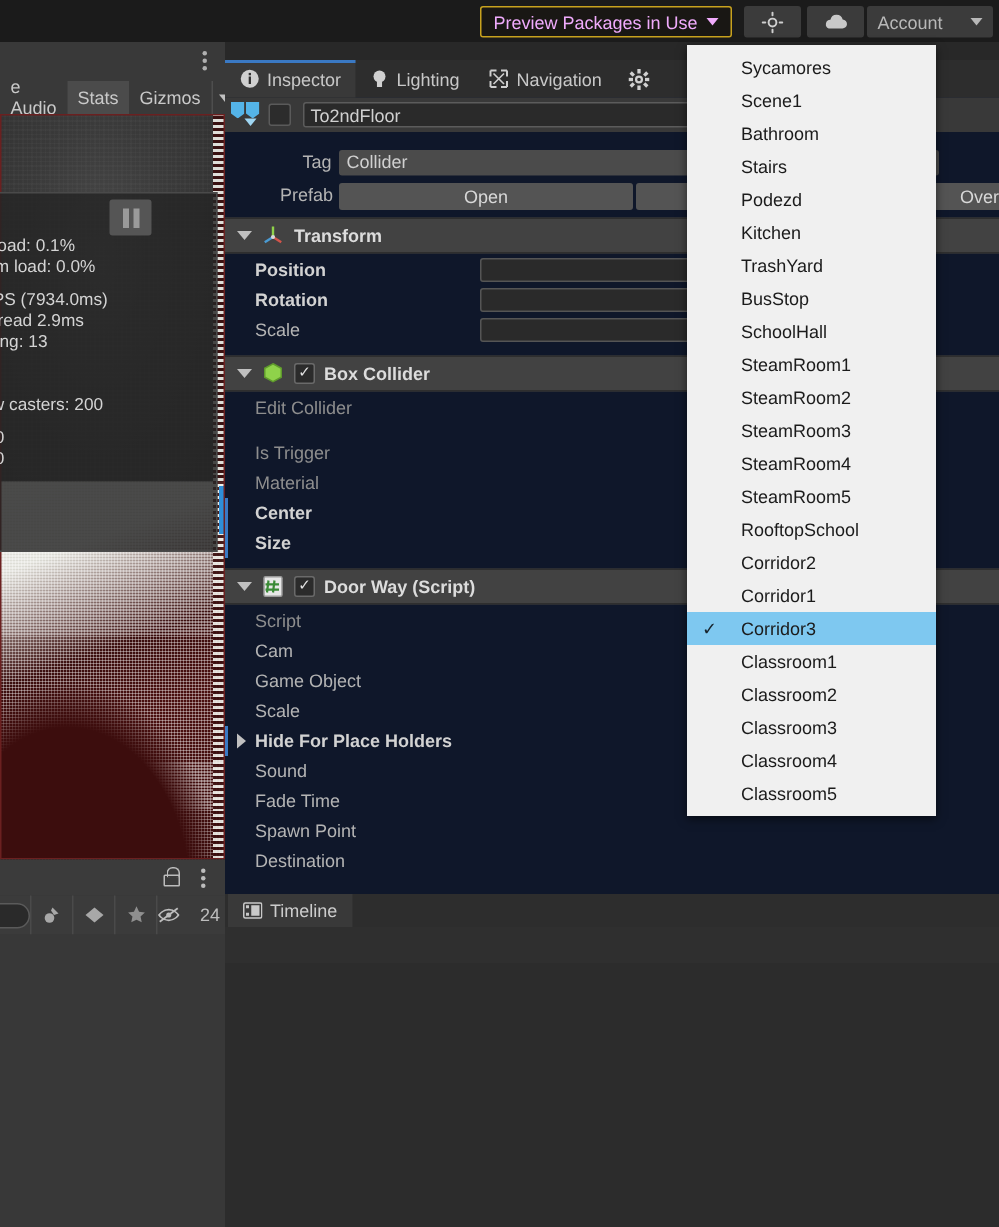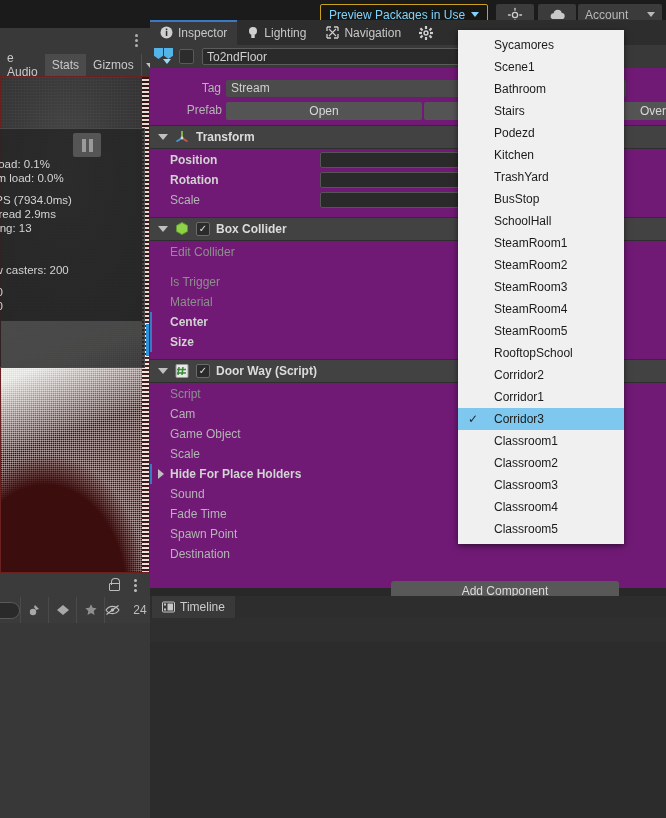--- a/index.html
+++ b/index.html
@@ -2,21 +2,21 @@
 <html><head>
 <meta charset="utf-8">
 <style>
   html,body{margin:0;padding:0;background:#282828;}
   body{width:666px;height:818px;overflow:hidden;font-family:"Liberation Sans","DejaVu Sans",sans-serif;font-size:12px;color:#c4c4c4;position:relative;}
   #root{position:absolute;inset:0;}
 
   
   .topbar{position:absolute;left:0;top:0;width:666px;height:28px;background:#1b1b1b;}
   .pkg-btn{position:absolute;left:320px;top:4px;height:21px;border:1px solid #c8a21e;border-radius:2px;
-    background:#191714;color:#7dd3fc;font-size:12px;display:flex;align-items:center;padding:0 8px;box-sizing:border-box;cursor:pointer;}
+    background:#191714;color:#f0abfc;font-size:12px;display:flex;align-items:center;padding:0 8px;box-sizing:border-box;cursor:pointer;}
   .pkg-btn .cap{margin-right:6px;}
   .caret{width:0;height:0;border-left:4px solid transparent;border-right:4px solid transparent;border-top:5px solid currentColor;}
   .tb-icon{position:absolute;top:4px;height:21px;width:38px;background:#3b3b3b;border-radius:2px;display:flex;align-items:center;justify-content:center;cursor:pointer;}
   #light-btn{left:496px;}
   #cloud-btn{left:538px;}
   .acct{position:absolute;left:578px;top:4px;height:21px;width:84px;background:#3b3b3b;border-radius:2px;
     display:flex;align-items:center;justify-content:space-between;padding:0 7px;box-sizing:border-box;cursor:pointer;color:#b8b8b8;}
 
   
   .leftpanel{position:absolute;left:0;top:28px;width:150px;height:790px;background:#383838;overflow:hidden;}
@@ -61,21 +61,21 @@
   .lp-kebab{position:absolute;right:9px;top:3px;width:12px;height:18px;display:flex;flex-direction:column;align-items:center;justify-content:center;gap:2px;cursor:pointer;}
   .lp-kebab i{display:block;width:3px;height:3px;border-radius:50%;background:#bcbcbc;}
 
   .lp-bottombar{position:absolute;left:0;top:569px;width:150px;height:26px;background:#3b3b3b;display:flex;align-items:center;}
   .lp-search{width:90px;height:17px;margin-left:-70px;background:#2a2a2a;border-radius:9px;border:1px solid #5a5a5a;box-sizing:border-box;}
   .lp-ibtn{width:27px;height:26px;display:flex;align-items:center;justify-content:center;border-left:1px solid #4a4a4a;color:#9a9a9a;cursor:pointer;}
   .lp-ibtn.wide{width:42px;gap:13px;font-size:12px;color:#bdbdbd;}
   .lp-rest{position:absolute;left:0;top:595px;width:150px;height:223px;background:#383838;}
 
   
-  .insp{position:absolute;left:150px;top:20px;width:516px;height:568px;background:#701a75;}
+  .insp{position:absolute;left:150px;top:40px;width:516px;height:568px;background:#0f172a;}
   .insp-tabs{position:absolute;left:0;top:0;width:516px;height:25px;background:#2d2d2d;display:flex;align-items:stretch;}
   .itab{display:flex;align-items:center;gap:5px;padding:0 10px;font-size:12px;color:#c8c8c8;cursor:pointer;position:relative;}
   .itab.on{background:#393939;}
   .itab.on:before{content:"";position:absolute;left:0;right:0;top:0;height:2px;background:#3a79c4;}
   .i-gear{display:flex;align-items:center;padding:0 8px;cursor:pointer;}
 
   .row{position:absolute;left:0;width:516px;box-sizing:border-box;}
   .lbl{color:#b4b4b4;}
   .lbl.b{color:#d2d2d2;font-weight:bold;}
   .lbl.dim{color:#8e8e8e;}
@@ -311,21 +311,21 @@
       <div class="name-field">To2ndFloor</div>
     </div>
     <div class="prefab-ico">
       <span class="b1"></span>
       <span class="b2"></span>
       <span class="dn"></span>
     </div>
 
     <div class="row tag-row">
       <span class="lbl tag-lbl">Tag</span>
-      <div class="tag-field">Stream</div>
+      <div class="tag-field">Collider</div>
     </div>
 
     <div class="row prefab-row">
       <span class="lbl prefab-lbl">Prefab</span>
       <div class="pf-btn" id="pf-open">Open</div>
       <div class="pf-btn" id="pf-select">Select</div>
       <div class="pf-btn" id="pf-over">Overrides</div>
     </div>
 
     <div class="row comp-head" style="top:105px">

